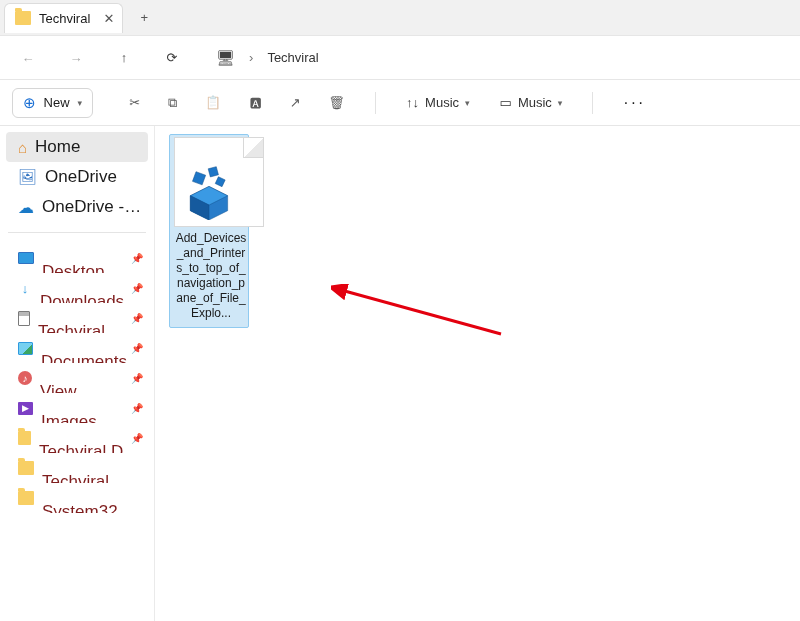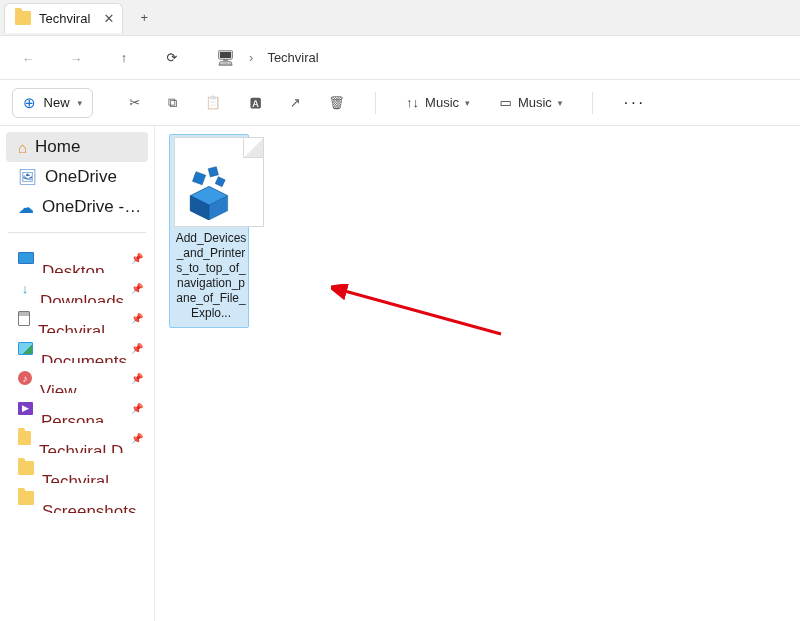--- a/index.html
+++ b/index.html
@@ -146,35 +146,35 @@
         <span class="label">Documents</span>
         <span class="pin">📌</span>
       </div>
       <div class="nav-item indent subtle">
         <span class="music-icon">♪</span>
         <span class="label">View</span>
         <span class="pin">📌</span>
       </div>
       <div class="nav-item indent subtle">
         <span class="video-icon">▶</span>
-        <span class="label">Persona</span>
+        <span class="label">Images</span>
         <span class="pin">📌</span>
       </div>
       <div class="nav-item indent subtle">
         <span class="folder-icon"></span>
         <span class="label">Techviral Docum</span>
         <span class="pin">📌</span>
       </div>
       <div class="nav-item indent subtle">
         <span class="folder-icon"></span>
         <span class="label">Techviral</span>
       </div>
       <div class="nav-item indent subtle">
         <span class="folder-icon"></span>
-        <span class="label">Screenshots</span>
+        <span class="label">System32</span>
       </div>
     </div>
   <div class="content" id="content">
       <div class="file selected">
         <div class="thumb">
       <div class="fold"></div>
       <svg class="regicon" viewBox="0 0 60 60">
         <g fill="#1d76c7" stroke="#0f4e8a" stroke-width="0.5">
           <path d="M10 34 L30 24 L50 34 L50 50 L30 60 L10 50 Z" opacity=".95"></path>
           <path d="M10 34 L30 44 L50 34 L30 24 Z" fill="#3a9ae4"></path>

